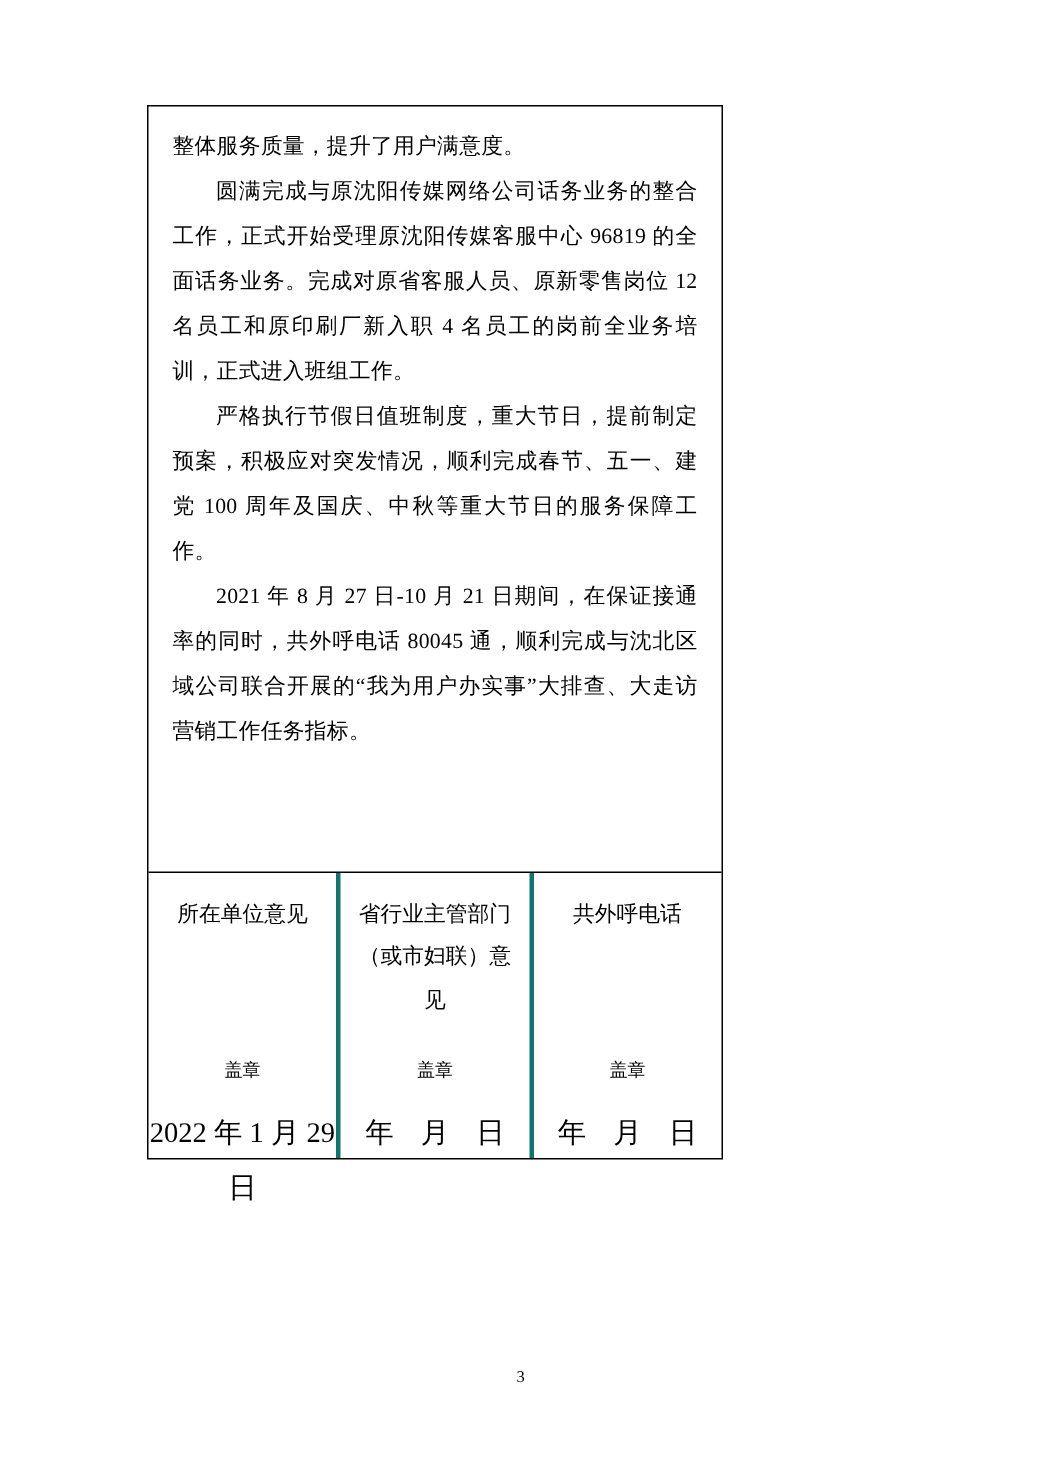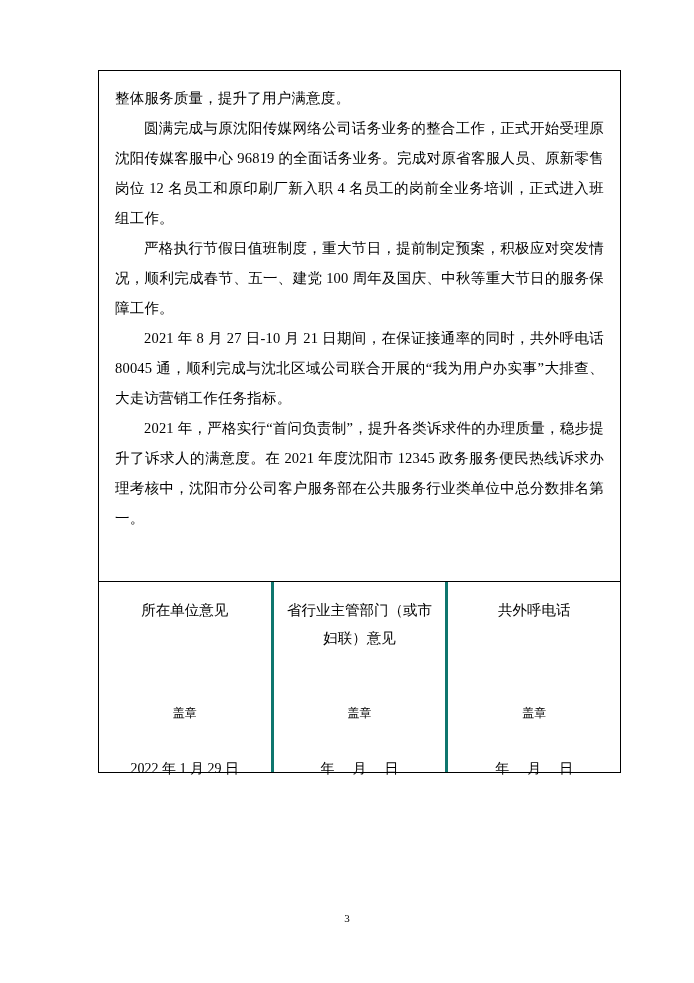--- a/index.html
+++ b/index.html
@@ -19,21 +19,21 @@
     position: absolute;
     left: 0;
     top: 0;
     width: 694px;
     height: 983px;
   }
   .doc-table {
     position: absolute;
     left: 98px;
     top: 70px;
-    width: 523px;
+    width: 384px;
     border: 1px solid #000;
     box-sizing: border-box;
   }
   .body-cell {
     padding: 12px 16px 18px 16px;
     box-sizing: border-box;
     min-height: 510px;
   }
   .para {
     font-size: 14.5px;
@@ -75,22 +75,21 @@
     left: 0;
     right: 0;
     top: 120px;
     font-size: 12px;
   }
   .sig-date {
     position: absolute;
     left: 0;
     right: 0;
     top: 155px;
-    font-size: 14px;
-    margin-top: 18px;
+    font-size: 19px;
   }
   .sig-date .sp {
     display: inline-block;
     width: 18px;
   }
   .page-number {
     position: absolute;
     left: 0;
     right: 0;
     top: 912px;
@@ -104,21 +103,20 @@
 
 <div class="page">
 
   <div class="doc-table">
 
     <div class="body-cell">
       <p class="para">整体服务质量，提升了用户满意度。</p>
       <p class="para indent">圆满完成与原沈阳传媒网络公司话务业务的整合工作，正式开始受理原沈阳传媒客服中心 96819 的全面话务业务。完成对原省客服人员、原新零售岗位 12 名员工和原印刷厂新入职 4 名员工的岗前全业务培训，正式进入班组工作。</p>
       <p class="para indent">严格执行节假日值班制度，重大节日，提前制定预案，积极应对突发情况，顺利完成春节、五一、建党 100 周年及国庆、中秋等重大节日的服务保障工作。</p>
       <p class="para indent">2021 年 8 月 27 日-10 月 21 日期间，在保证接通率的同时，共外呼电话 80045 通，顺利完成与沈北区域公司联合开展的“我为用户办实事”大排查、大走访营销工作任务指标。</p>
-      <p class="para indent">2021 年，严格实行“首问负责制”，提升各类诉求件的办理质量，稳步提升了诉求人的满意度。在 2021 年度沈阳市 12345 政务服务便民热线诉求办理考核中，沈阳市分公司客户服务部在公共服务行业类单位中总分数排名第一。</p>
     </div>
 
     <div class="sig-row">
 
       <div class="sig-cell">
         <div class="sig-title">所在单位意见</div>
         <div class="sig-stamp">盖章</div>
         <div class="sig-date">2022 年 1 月 29 日</div>
       </div>
 

